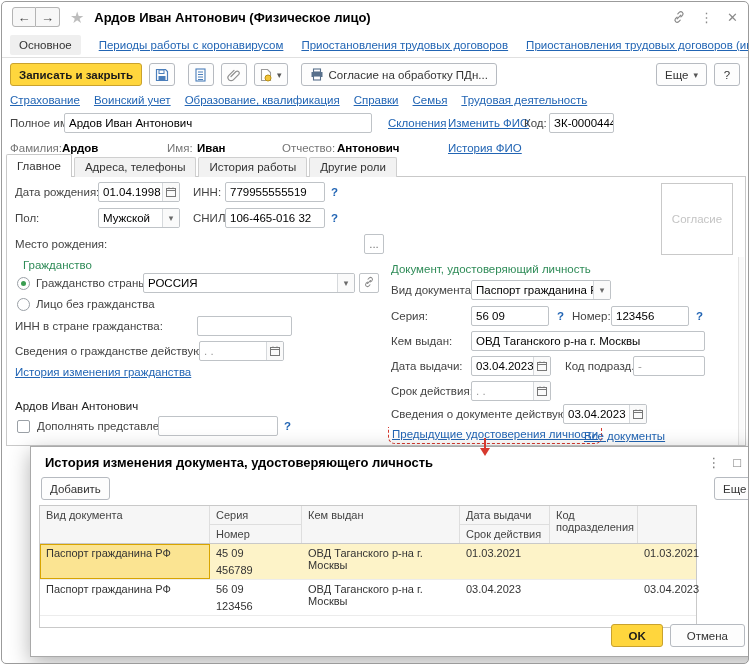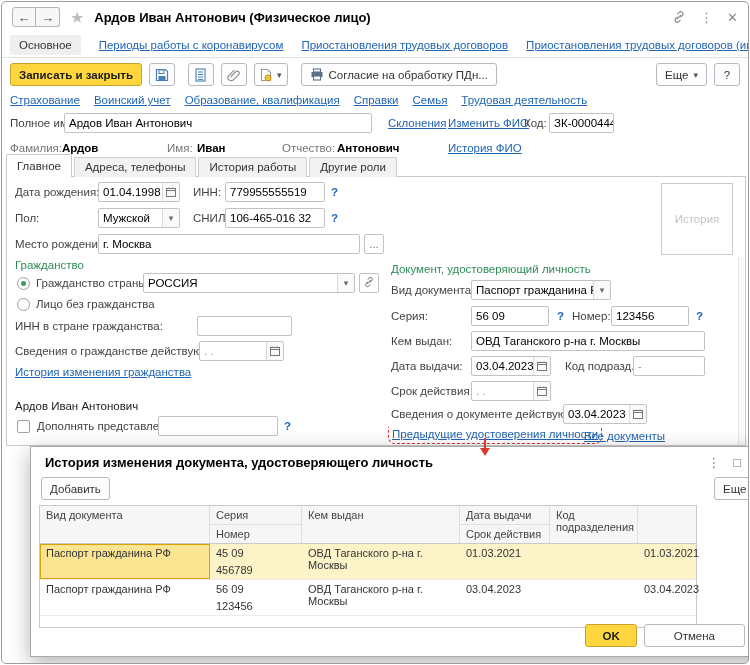--- a/index.html
+++ b/index.html
@@ -231,28 +231,25 @@
       <span class="val">Мужской</span>
       <span class="sbtn">▾</span>
     </div>
     <span class="lbl" style="left:186px;top:35px;">СНИЛС:</span>
     <div class="inp" style="left:218px;top:31px;width:100px;">
         <span class="val">106-465-016 32</span>
       </div>
     <span class="help" style="left:324px;top:35px;">?</span>
 
     <span class="lbl" style="left:8px;top:61px;">Место рождения:</span>
-    <div class="inp" style="left:91px;top:57px;width:262px;">
-        <span class="val">г. Москва</span>
-      </div>
     <div class="inp" style="left:357px;top:57px;width:20px;">
         <span class="val" style="text-align:center;color:#777;">...</span>
       </div>
 
-    <span class="greenhdr" style="left:8px;top:82px;">Гражданство</span>
+    <span class="greenhdr" style="left:16px;top:82px;">Гражданство</span>
     <span class="radio sel" style="left:10px;top:100px;"></span>
     <span class="lbl" style="left:29px;top:100px;">Гражданство страны:</span>
     <div class="inp" style="left:136px;top:96px;width:212px;">
       <span class="val">РОССИЯ</span>
       <span class="sbtn">▾</span>
     </div>
     <div class="inp" style="left:352px;top:96px;width:20px;">
       <span class="val" style="padding:2px 3px;">
           <svg width="12" height="12" viewBox="0 0 14 14">
             <path d="M5.2 8.8 8.8 5.2 M5.8 3.8l1.6-1.6a2.2 2.2 0 0 1 3.1 3.1L8.9 6.9 M8.2 10.2l-1.6 1.6a2.2 2.2 0 0 1-3.1-3.1l1.6-1.6" stroke="#8a8a8a" stroke-width="1.2" fill="none" stroke-linecap="round"></path>
@@ -345,21 +342,21 @@
           </svg>
         </span>
     </div>
 
     <span class="reddash" style="left:381px;top:250px;">
       <span class="link">Предыдущие удостоверения личности</span>
     </span>
     <span class="link" style="position:absolute;left:577px;top:253px;">Все документы</span>
 
     <div class="photo">
-        <span>История</span>
+        <span>Согласие</span>
       </div>
     <div class="vscroll"></div>
   </div>
 
   <span class="redarrow">
     <svg width="12" height="18" viewBox="0 0 12 18">
         <path d="M6 0v10" stroke="#d6392e" stroke-width="2"></path>
         <polygon points="1,10 11,10 6,18" fill="#d6392e"></polygon>
       </svg>
   </span>
@@ -415,19 +412,19 @@
         <div class="td"></div>
         <div class="td r">03.04.2023</div>
       </div>
       <div style="height:11px;"></div>
     </div>
 
     <div class="dfoot">
       <div class="btn yellow" style="padding:0 16px;">
           <span>OK</span>
         </div>
-      <div class="btn" style="padding:0 29px;">
+      <div class="btn" style="padding:0 16px;">
           <span>Отмена</span>
         </div>
     </div>
   </div>
 
 </div>
 
 </body></html>

